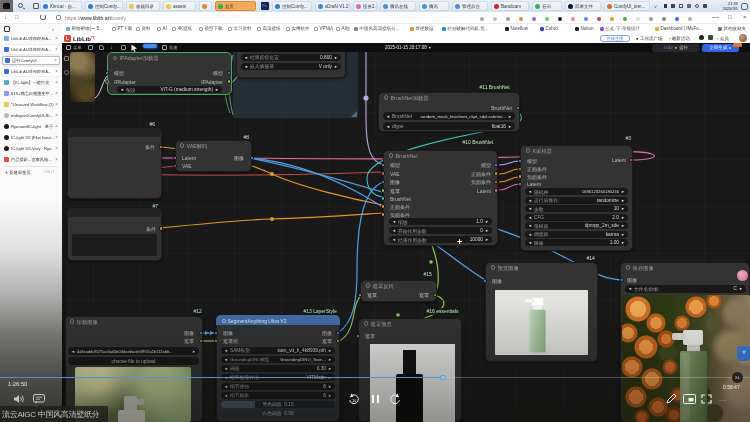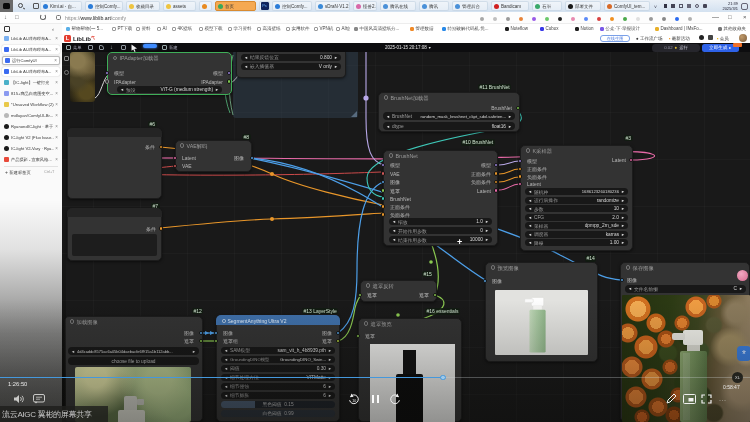--- a/index.html
+++ b/index.html
@@ -623,15 +623,15 @@
       <rect x="0.5" y="0.5" width="12" height="9" rx="1" stroke="#f0f0f0" stroke-width="1" fill="none"></rect>
       <rect x="5.5" y="4" width="5" height="3.5" fill="#f0f0f0"></rect>
     </svg>
 <svg class="abs" style="left:701px;top:394px" width="11" height="10" viewBox="0 0 11 10">
       <path d="M1,4 V1 h3 M7,1 h3 v3 M10,6 v3 h-3 M4,9 H1 V6" stroke="#f0f0f0" stroke-width="1.2" fill="none"></path>
     </svg>
 <div class="vt" style="left:719px;top:397px;font-size:6px;letter-spacing:0.5px">···</div>
 <div class="abs" style="left:732px;top:372px;width:11px;height:11px;border-radius:50%;background:rgba(20,22,20,.85);color:#ddd;font-size:4px;text-align:center;line-height:11px">XL</div>
 <div class="vt" style="left:723px;top:384px;font-size:5px">0:58:47</div>
 <div class="abs" style="left:0;top:406px;width:108px;height:16px;background:rgba(30,30,28,.82)"></div>
-<div class="abs" style="left:2px;top:408.5px;font-size:8px;color:#c8c8c8;white-space:nowrap;letter-spacing:-0.3px">流云AIGC  翼彬的屏幕共享</div>
+<div class="abs" style="left:2px;top:408.5px;font-size:8px;color:#c8c8c8;white-space:nowrap;letter-spacing:-0.3px">流云AIGC  中国风高清壁纸分</div>
 
 </div>
 
 </body></html>

